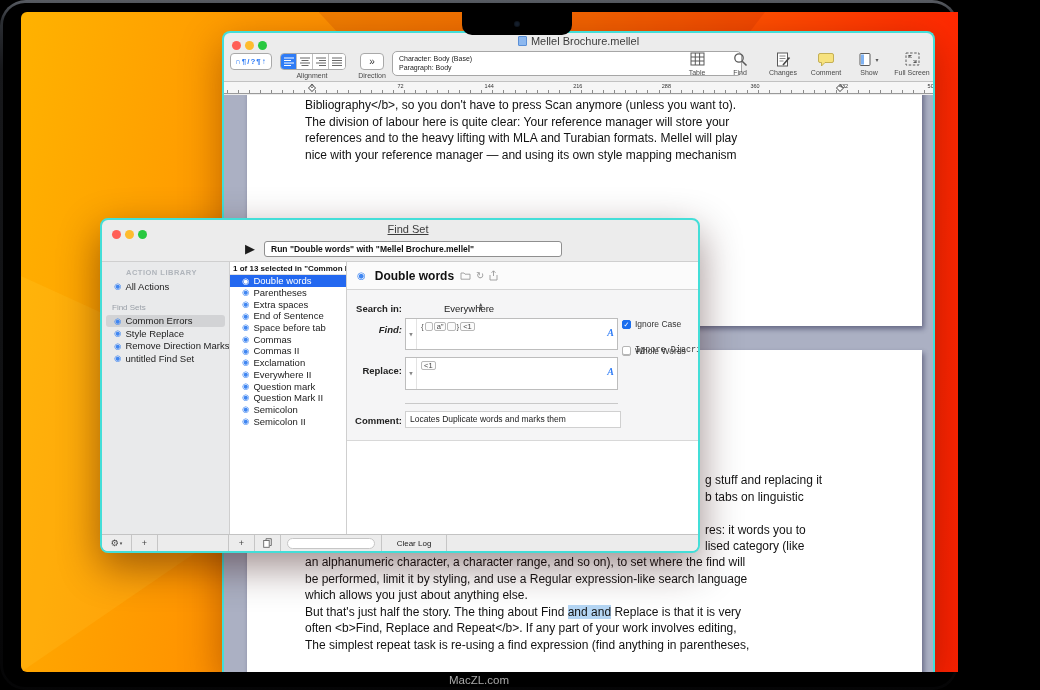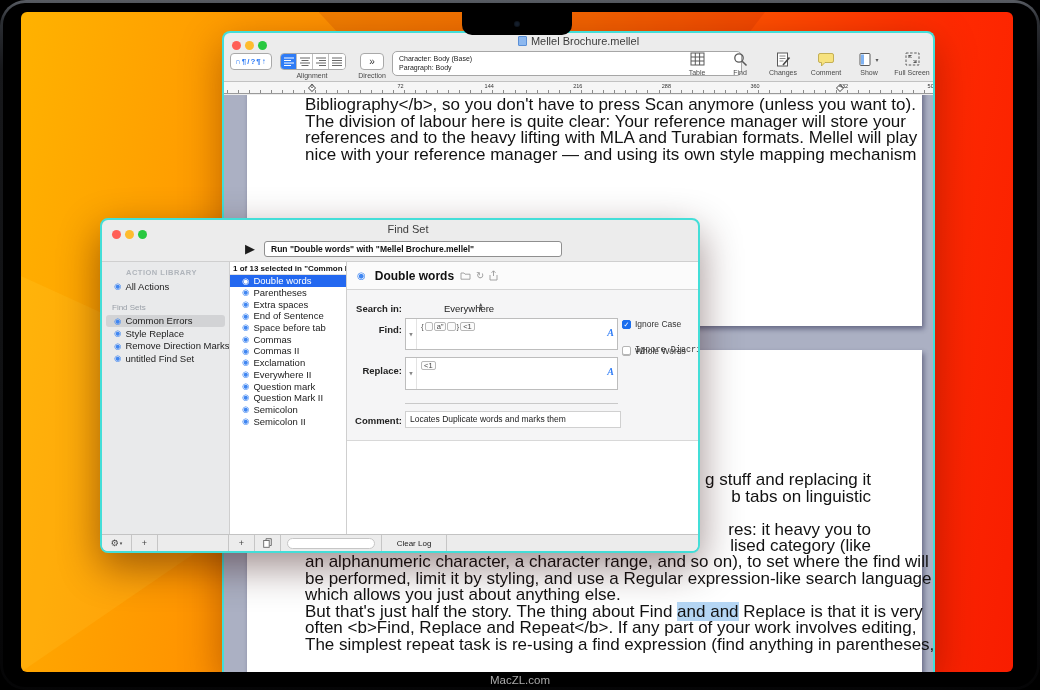--- a/index.html
+++ b/index.html
@@ -1,17 +1,17 @@
 <!DOCTYPE html>
 <html><head>
 <meta charset="utf-8">
 <style>
   html,body{margin:0;padding:0;background:#000;}
   *{box-sizing:border-box;}
-  .stage{position:relative;width:1040px;height:690px;overflow:hidden;
+  .stage{position:relative;width:958px;height:690px;overflow:hidden;
          font-family:"Liberation Sans",sans-serif;-webkit-font-smoothing:antialiased;}
   
   .bezel{position:absolute;inset:0;border-radius:26px;
          background:linear-gradient(180deg,#585c63 0%,#2b2e33 3%,#17181b 10%,#101113 55%,#050506 100%);}
   .bezel-edge{position:absolute;inset:3px;border-radius:22px;background:#000;}
   .screen{position:absolute;left:21px;top:12px;width:992px;height:660px;border-radius:6px;overflow:hidden;
           background:linear-gradient(100deg,#ffb200 0%,#ff9100 28%,#ff7a00 46%,#ff4c00 68%,#ff2a00 84%,#f81d00 100%);}
   .facet1{position:absolute;left:30%;top:0;width:45%;height:40%;background:rgba(180,40,0,.18);
           clip-path:polygon(0 0,100% 0,55% 100%);}
   .facet2{position:absolute;left:0;top:40%;width:35%;height:60%;background:rgba(255,230,80,.12);
@@ -52,29 +52,29 @@
   .rtool .lb{font-size:7px;color:#4a4a4a;margin-top:1px;white-space:nowrap;}
   
   .ruler{position:absolute;left:0;top:48px;width:709px;height:13px;background:#f6f6f6;
          border-top:1px solid #c2c2c2;border-bottom:1px solid #9a9a9a;overflow:hidden;}
   .tick{position:absolute;bottom:0;width:1px;background:#8a8a8a;}
   .rnum{position:absolute;top:1px;font-size:5.5px;color:#333;transform:translateX(-50%);}
   .rmark{position:absolute;top:3px;width:6px;height:6px;background:#fff;border:1px solid #777;transform:rotate(45deg);}
   
   .docarea{position:absolute;left:0;top:62px;right:0;bottom:0;background:#abb0c3;overflow:hidden;}
   .page{position:absolute;left:23px;width:675px;background:#fff;box-shadow:2px 3px 5px rgba(20,20,60,.45);}
-  .doc{position:absolute;font-size:17px;line-height:16.6px;color:#121212;letter-spacing:0;}
+  .doc{position:absolute;font-size:12px;line-height:16.6px;color:#121212;letter-spacing:0;}
   .docline{white-space:nowrap;}
   .hl{background:#b5d6f4;}
   
   .dialog{position:absolute;left:100px;top:218px;width:600px;height:335px;background:#ececec;
           border:2px solid #43ded8;border-radius:8px;box-shadow:0 14px 40px rgba(40,0,0,.45);z-index:30;overflow:hidden;}
   .dlg-title{position:relative;height:18px;}
   .dlg-title .lights{position:absolute;left:10px;top:5px;}
-  .dlg-name{position:absolute;left:16px;right:0;top:3px;text-align:center;font-size:11px;color:#3c3c3c;}
+  .dlg-name{position:absolute;left:16px;right:0;top:3px;text-align:center;font-size:11px;color:#3c3c3c;text-decoration:underline;}
   .runrow{position:relative;height:24px;border-bottom:1px solid #cfcfcf;}
   .playbtn{position:absolute;left:143px;top:2px;font-size:13px;color:#1c1c1c;
            font-family:"DejaVu Sans",sans-serif;line-height:18px;}
   .runfield{position:absolute;left:162px;top:3px;width:298px;height:16px;background:#fff;border:1px solid #8f8f8f;
             border-radius:3px;font-size:8.5px;font-weight:bold;color:#111;line-height:14px;padding:0 6px;white-space:nowrap;overflow:hidden;}
   .dlg-side{position:absolute;left:0;top:42px;bottom:17px;width:128px;background:#e9eaeb;border-right:1px solid #cfcfcf;overflow:hidden;}
   .side-h{font-size:7.5px;font-weight:bold;color:#b0b5bb;letter-spacing:.5px;margin:6px 0 3px 24px;}
   .side-h2{font-size:8px;color:#9aa0a8;margin:10px 0 3px 10px;}
   .srow{height:12.5px;display:flex;align-items:center;padding-left:8px;margin:0 4px;border-radius:3px;
         font-size:9.5px;color:#222;white-space:nowrap;}
@@ -344,25 +344,25 @@
 
       <div class="docarea">
         <div class="page" style="top:-20px;height:251px;"></div>
         <div class="page" style="top:255px;height:500px;"></div>
         <div class="doc" id="p1-text" style="left:81px;top:2px;">
             <div class="docline">Bibliography&lt;/b&gt;, so you don't have to press Scan anymore (unless you want to).</div>
             <div class="docline">The division of labour here is quite clear: Your reference manager will store your</div>
             <div class="docline">references and to the heavy lifting with MLA and Turabian formats. Mellel will play</div>
             <div class="docline">nice with your reference manager — and using its own style mapping mechanism</div>
           </div>
-        <div class="doc" id="p2-frags" style="left:481px;top:377px;text-align:right;">
+        <div class="doc" id="p2-frags" style="left:481px;top:377px;">
             <div class="docline">g stuff and replacing it</div>
             <div class="docline">b tabs on linguistic</div>
             <div class="docline">&nbsp;</div>
-            <div class="docline">res: it heavy you to</div>
+            <div class="docline">res: it words you to</div>
             <div class="docline">lised  category (like</div>
           </div>
         <div class="doc" id="p2-text" style="left:81px;top:459px;">
             <div class="docline">an alphanumeric character, a character range, and so on), to set where the find will</div>
             <div class="docline">be performed, limit it by styling, and use a Regular expression-like search language</div>
             <div class="docline">which allows you just about anything else.</div>
             <div class="docline"><span class="">But that's just half the story. The thing about Find </span><span class="hl">and and</span><span class=""> Replace is that it is very</span></div>
             <div class="docline">often &lt;b&gt;Find, Replace and Repeat&lt;/b&gt;. If any part of your work involves editing,</div>
             <div class="docline">The simplest repeat task is re-using a find expression (find anything in parentheses,</div>
           </div>
@@ -479,21 +479,21 @@
             <svg width="9" height="11" viewBox="0 0 9 11">
                 <path d="M4.5 6 V1 M2.5 2.8 L4.5 0.8 L6.5 2.8 M1 5 v5 h7 v-5" fill="none" stroke="#9a9a9a" stroke-width="0.9"></path>
               </svg>
           </span>
         </div>
 
         <div class="flabel" style="left:0;top:41px;">Search in:</div>
         <div class="fval" style="left:60px;top:41px;padding-left:37px;">Everywhere</div>
         <div class="stepper" style="left:132px;top:41px;">▲<br>▼</div>
 
-        <div class="flabel" style="left:0;top:62px;">Find:</div>
+        <div class="flabel" style="left:0;top:62px;font-style:italic;">Find:</div>
         <div class="fbox" style="top:56px;height:32px;">
           <span class="ddl">▼</span>
           <span class="tokens" id="find-tokens">
               <span>{</span>
               <span class="tok">&nbsp;</span>
               <span class="tok">a”</span>
               <span class="tok">&nbsp;</span>
               <span>}</span>
               <span class="tok">&lt;1</span>
             </span>

